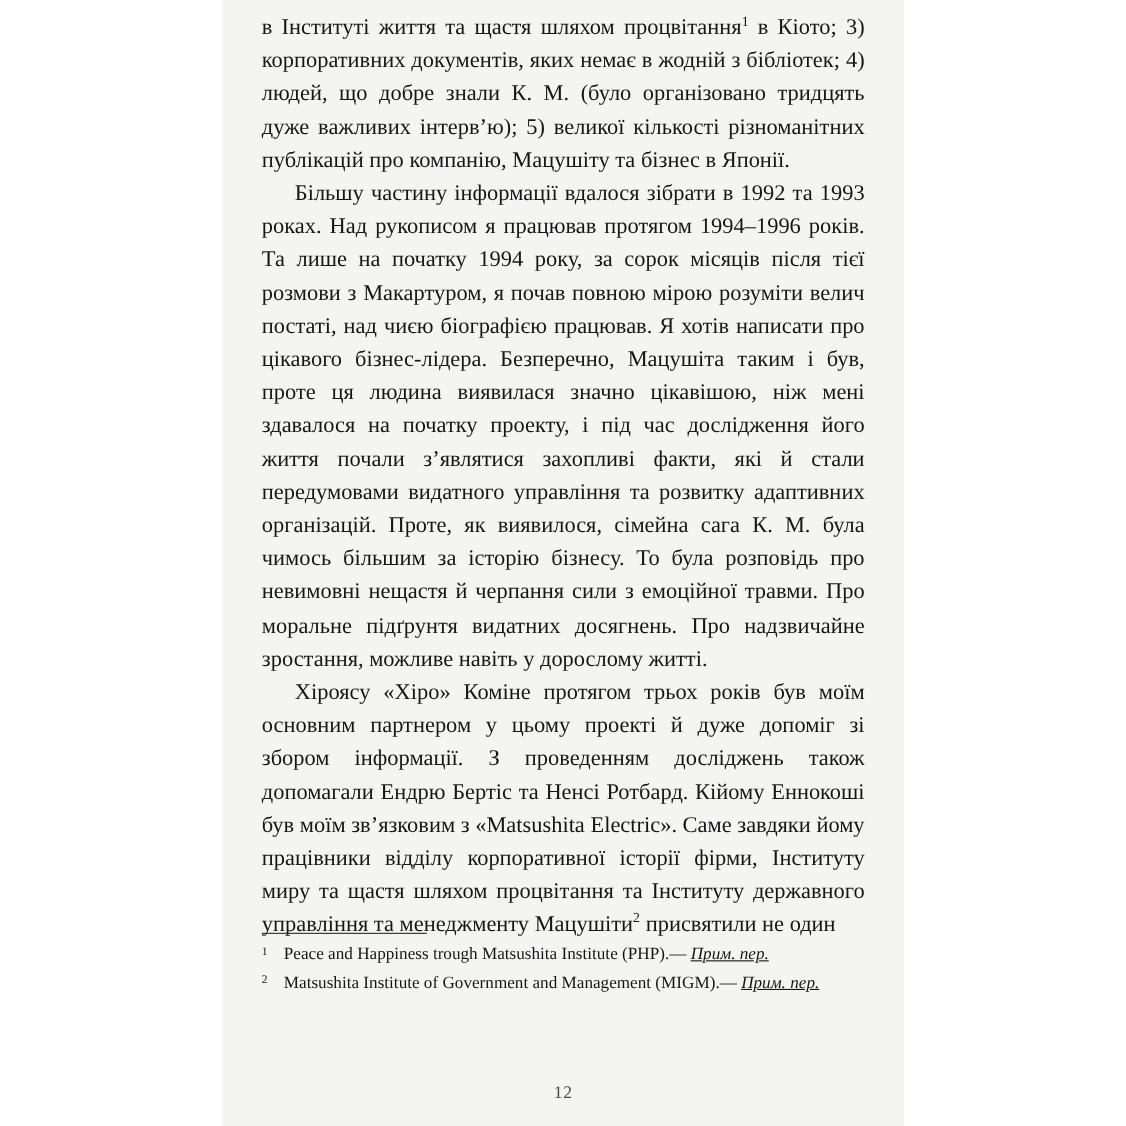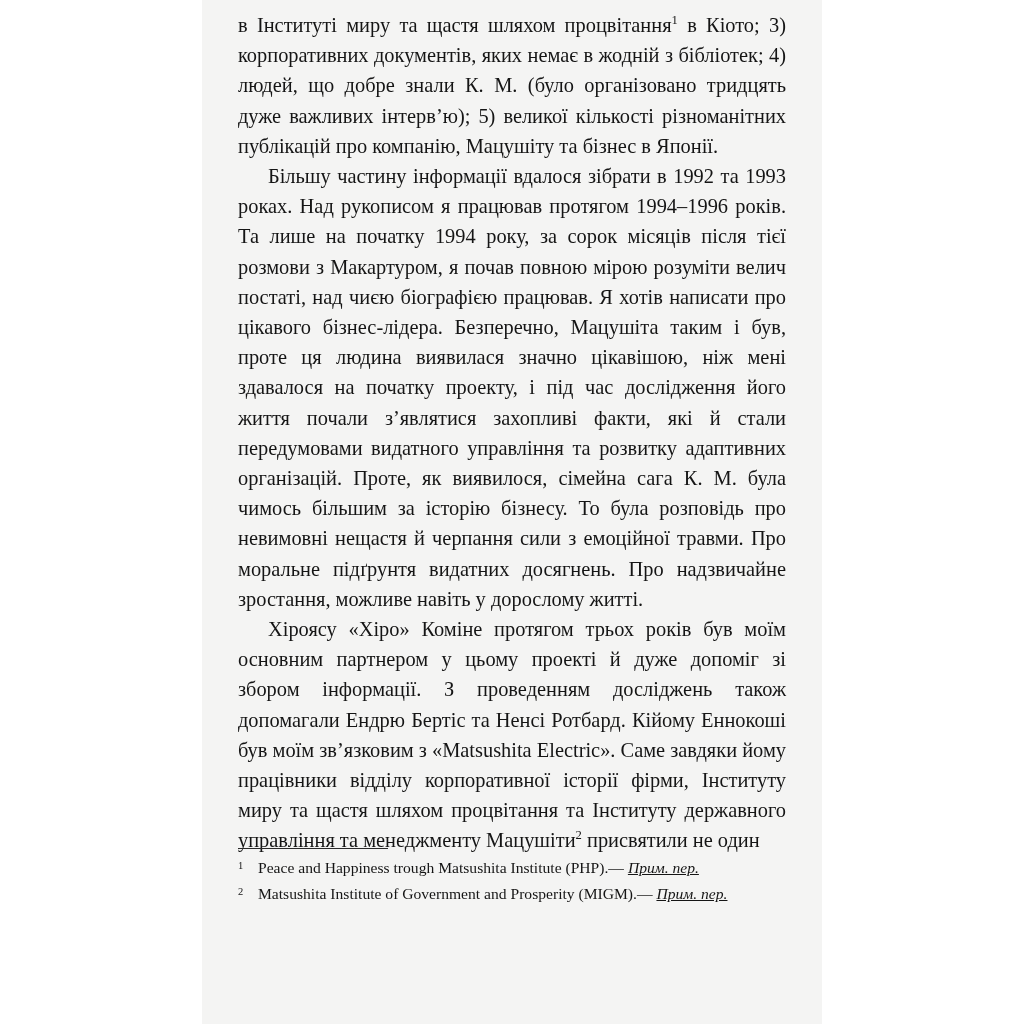--- a/index.html
+++ b/index.html
@@ -104,36 +104,37 @@
     letter-spacing: 0.5px;
   }
 </style>
 </head>
 <body>
 
 <div class="page-sheet">
 
   <div class="text-block">
 
-    <p class="body-paragraph no-indent"><span>в Інституті миру та щастя шляхом процвітання</span><sup class="fnref">1</sup><span> в Кіото; 3) корпоративних документів, яких немає в жодній з бібліотек; 4) людей, що добре знали К. М. (було організовано тридцять дуже важливих інтерв’ю); 5) великої кількості різноманітних публікацій про компанію, Мацушіту та бізнес в Японії.</span></p>
+    <p class="body-paragraph no-indent"><span>в Інституті життя та щастя шляхом процвітання</span><sup class="fnref">1</sup><span> в Кіото; 3) корпоративних документів, яких немає в жодній з бібліотек; 4) людей, що добре знали К. М. (було організовано тридцять дуже важливих інтерв’ю); 5) великої кількості різноманітних публікацій про компанію, Мацушіту та бізнес в Японії.</span></p>
 
     <p class="body-paragraph">Більшу частину інформації вдалося зібрати в 1992 та 1993 роках. Над рукописом я працював протягом 1994–1996 років. Та лише на початку 1994 року, за сорок місяців після тієї розмови з Макартуром, я почав повною мірою розуміти велич постаті, над чиєю біографією працював. Я хотів написати про цікавого бізнес-лідера. Безперечно, Мацушіта таким і був, проте ця людина виявилася значно цікавішою, ніж мені здавалося на початку проекту, і під час дослідження його життя почали з’являтися захопливі факти, які й стали передумовами видатного управління та розвитку адаптивних організацій. Проте, як виявилося, сімейна сага К. М. була чимось більшим за історію бізнесу. То була розповідь про невимовні нещастя й черпання сили з емоційної травми. Про моральне підґрунтя видатних досягнень. Про надзвичайне зростання, можливе навіть у дорослому житті.</p>
 
     <p class="body-paragraph"><span>Хіроясу «Хіро» Коміне протягом трьох років був моїм основним партнером у цьому проекті й дуже допоміг зі збором інформації. З проведенням досліджень також допомагали Ендрю Бертіс та Ненсі Ротбард. Кійому Еннокоші був моїм зв’язковим з «Matsushita Electric». Саме завдяки йому працівники відділу корпоративної історії фірми, Інституту миру та щастя шляхом процвітання та Інституту державного управління та менеджменту Мацушіти</span><sup class="fnref">2</sup><span> присвятили не один</span></p>
 
   </div>
 
   <div class="footnotes">
     <div class="footnote-rule"></div>
 
     <div class="footnote-item">
       <span class="footnote-marker">1</span>
       <span class="footnote-text"><span>Peace and Happiness trough Matsushita Institute (PHP).— </span><span class="note-src">Прим. пер.</span></span>
     </div>
 
     <div class="footnote-item">
       <span class="footnote-marker">2</span>
-      <span class="footnote-text"><span>Matsushita Institute of Government and Prosperity (MIGM).— </span><span class="note-src">Прим. пер.</span></span>
+      <span class="footnote-text"><span>Matsushita Institute of Government and Management (MIGM).— </span><span class="note-src">Прим. пер.</span></span>
     </div>
   </div>
 
+  <div class="folio">12</div>
 
 </div>
 
 </body></html>

